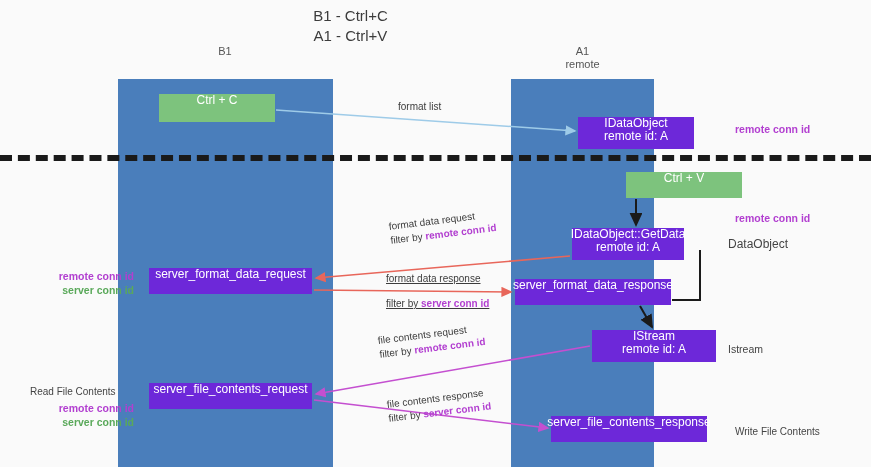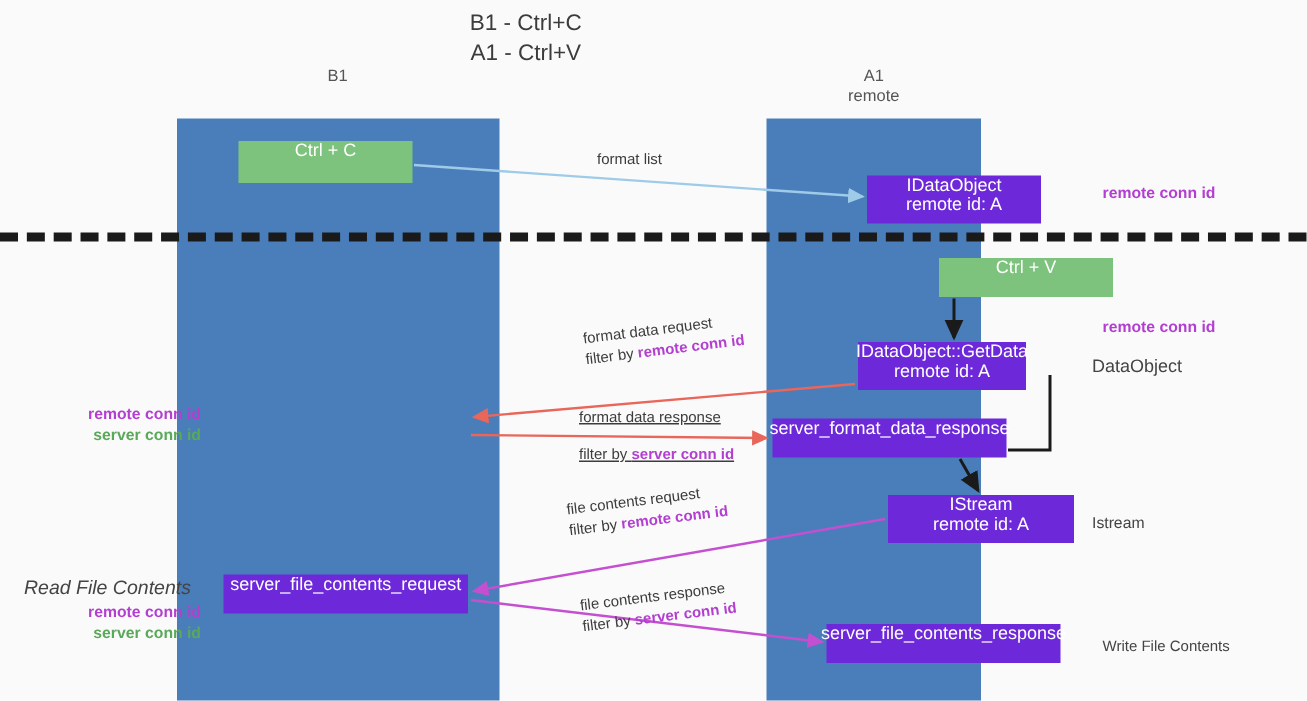--- a/index.html
+++ b/index.html
@@ -42,21 +42,21 @@
   
   .side{position:absolute;font-size:10.5px;line-height:14px;font-weight:bold;}
   .purple{color:#b23fd0;}
   .green-t{color:#5aa95a;}
   #an-remote1{left:735px;top:122px;}
   #an-remote2{left:735px;top:211px;}
   #an-dataobject{left:728px;top:237px;font-size:12px;font-weight:normal;color:#444;}
   #an-istream{left:728px;top:342px;font-size:10.5px;font-weight:normal;color:#444;}
   #an-write{left:735px;top:425px;font-size:10px;font-weight:normal;color:#444;}
   #an-left-mid{left:22px;top:269px;text-align:right;width:112px;}
-  #an-read{left:16px;top:385px;font-size:13px;font-weight:normal;color:#444;font-style:italic;}
+  #an-read{left:30px;top:385px;font-size:10px;font-weight:normal;color:#444;}
   #an-left-bot{left:22px;top:401px;text-align:right;width:112px;}
   
   .elabel{position:absolute;font-size:10px;line-height:14px;color:#3c3c3c;white-space:nowrap;}
   .elabel b{font-weight:bold;color:#b23fd0;}
   #lbl-formatlist{left:398px;top:100px;}
   #lbl-fdreq{left:388px;top:220px;transform:rotate(-7deg);transform-origin:left top;}
   #lbl-fdresp{left:386px;top:272px;text-decoration:underline;}
   #lbl-fcreq{left:377px;top:334px;transform:rotate(-7deg);transform-origin:left top;}
   #lbl-fcresp{left:386px;top:398px;transform:rotate(-7deg);transform-origin:left top;}
   svg.ov{position:absolute;left:0;top:0;width:871px;height:467px;pointer-events:none;}
@@ -128,20 +128,23 @@
 
   <div class="box green" id="box-ctrlv">
     <span>Ctrl + V</span>
   </div>
 
   <div class="box orange" id="box-getdata">
     <span>IDataObject::GetData</span>
     <span>remote id: A</span>
   </div>
 
+  <div class="box orange" id="box-fmtreq">
+    <span>server_format_data_request</span>
+  </div>
 
   <div class="box orange" id="box-fmtresp">
     <span>server_format_data_response</span>
   </div>
 
   <div class="box orange" id="box-istream">
     <span>IStream</span>
     <span>remote id: A</span>
   </div>
 

